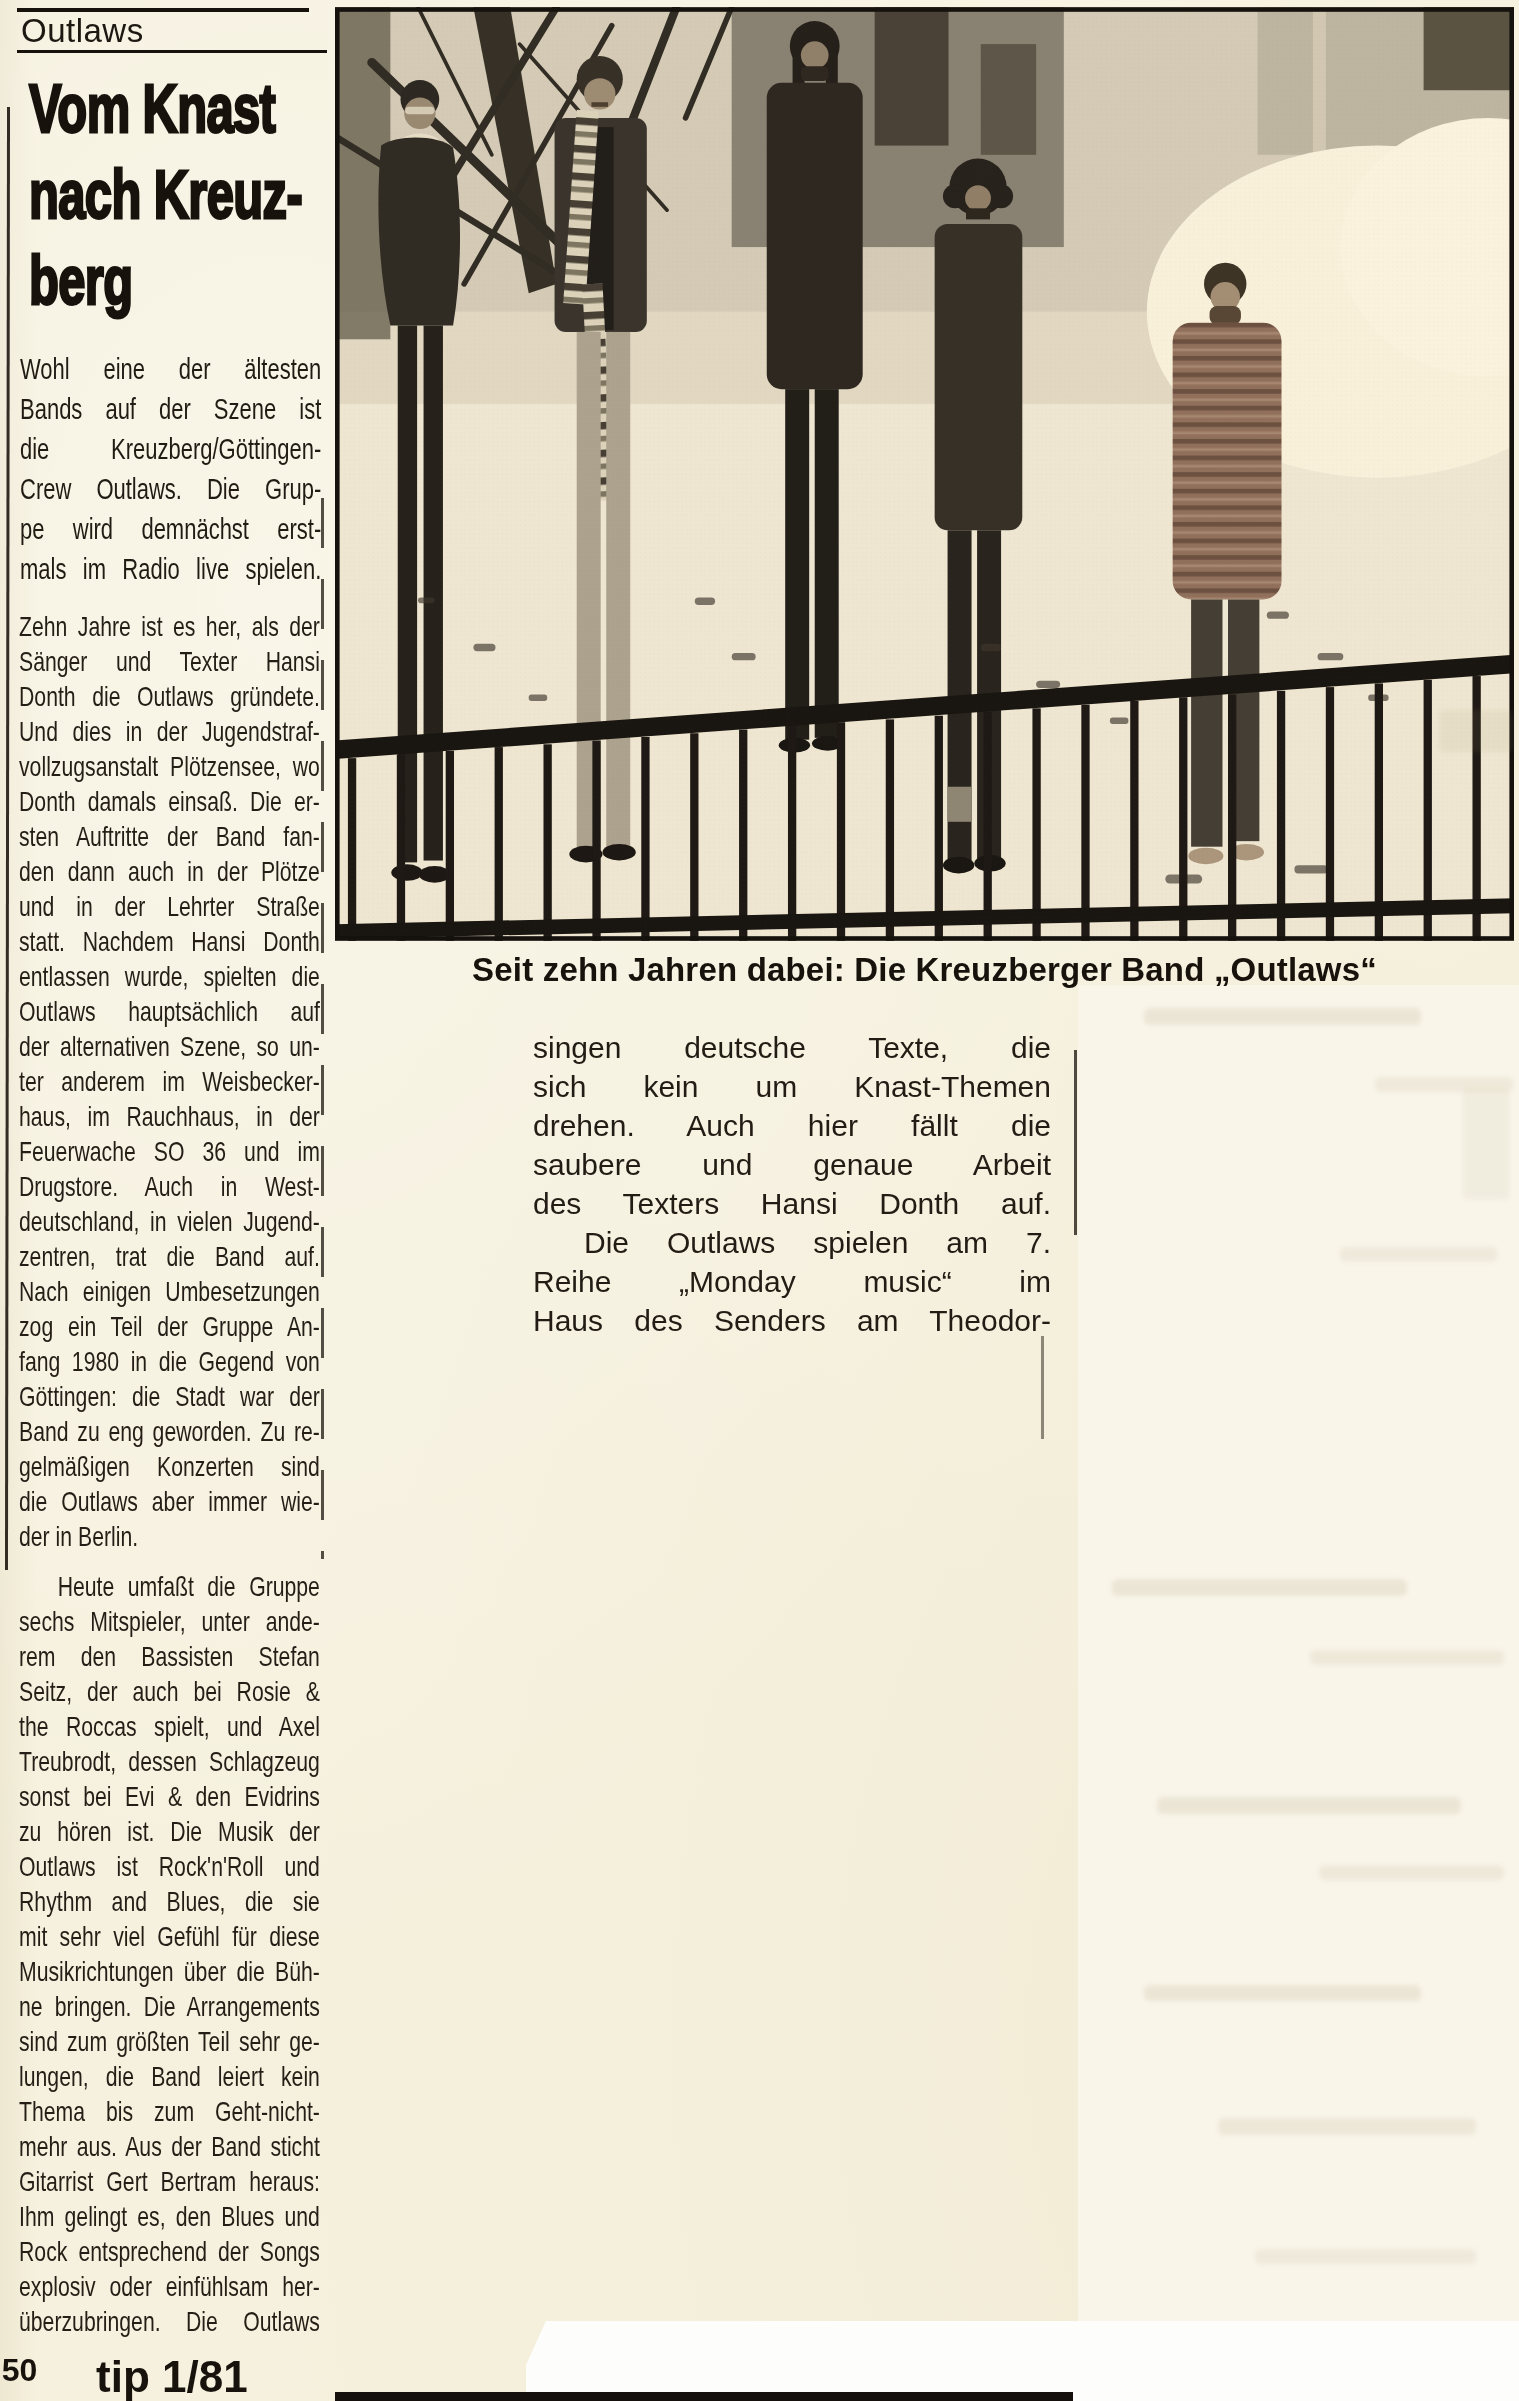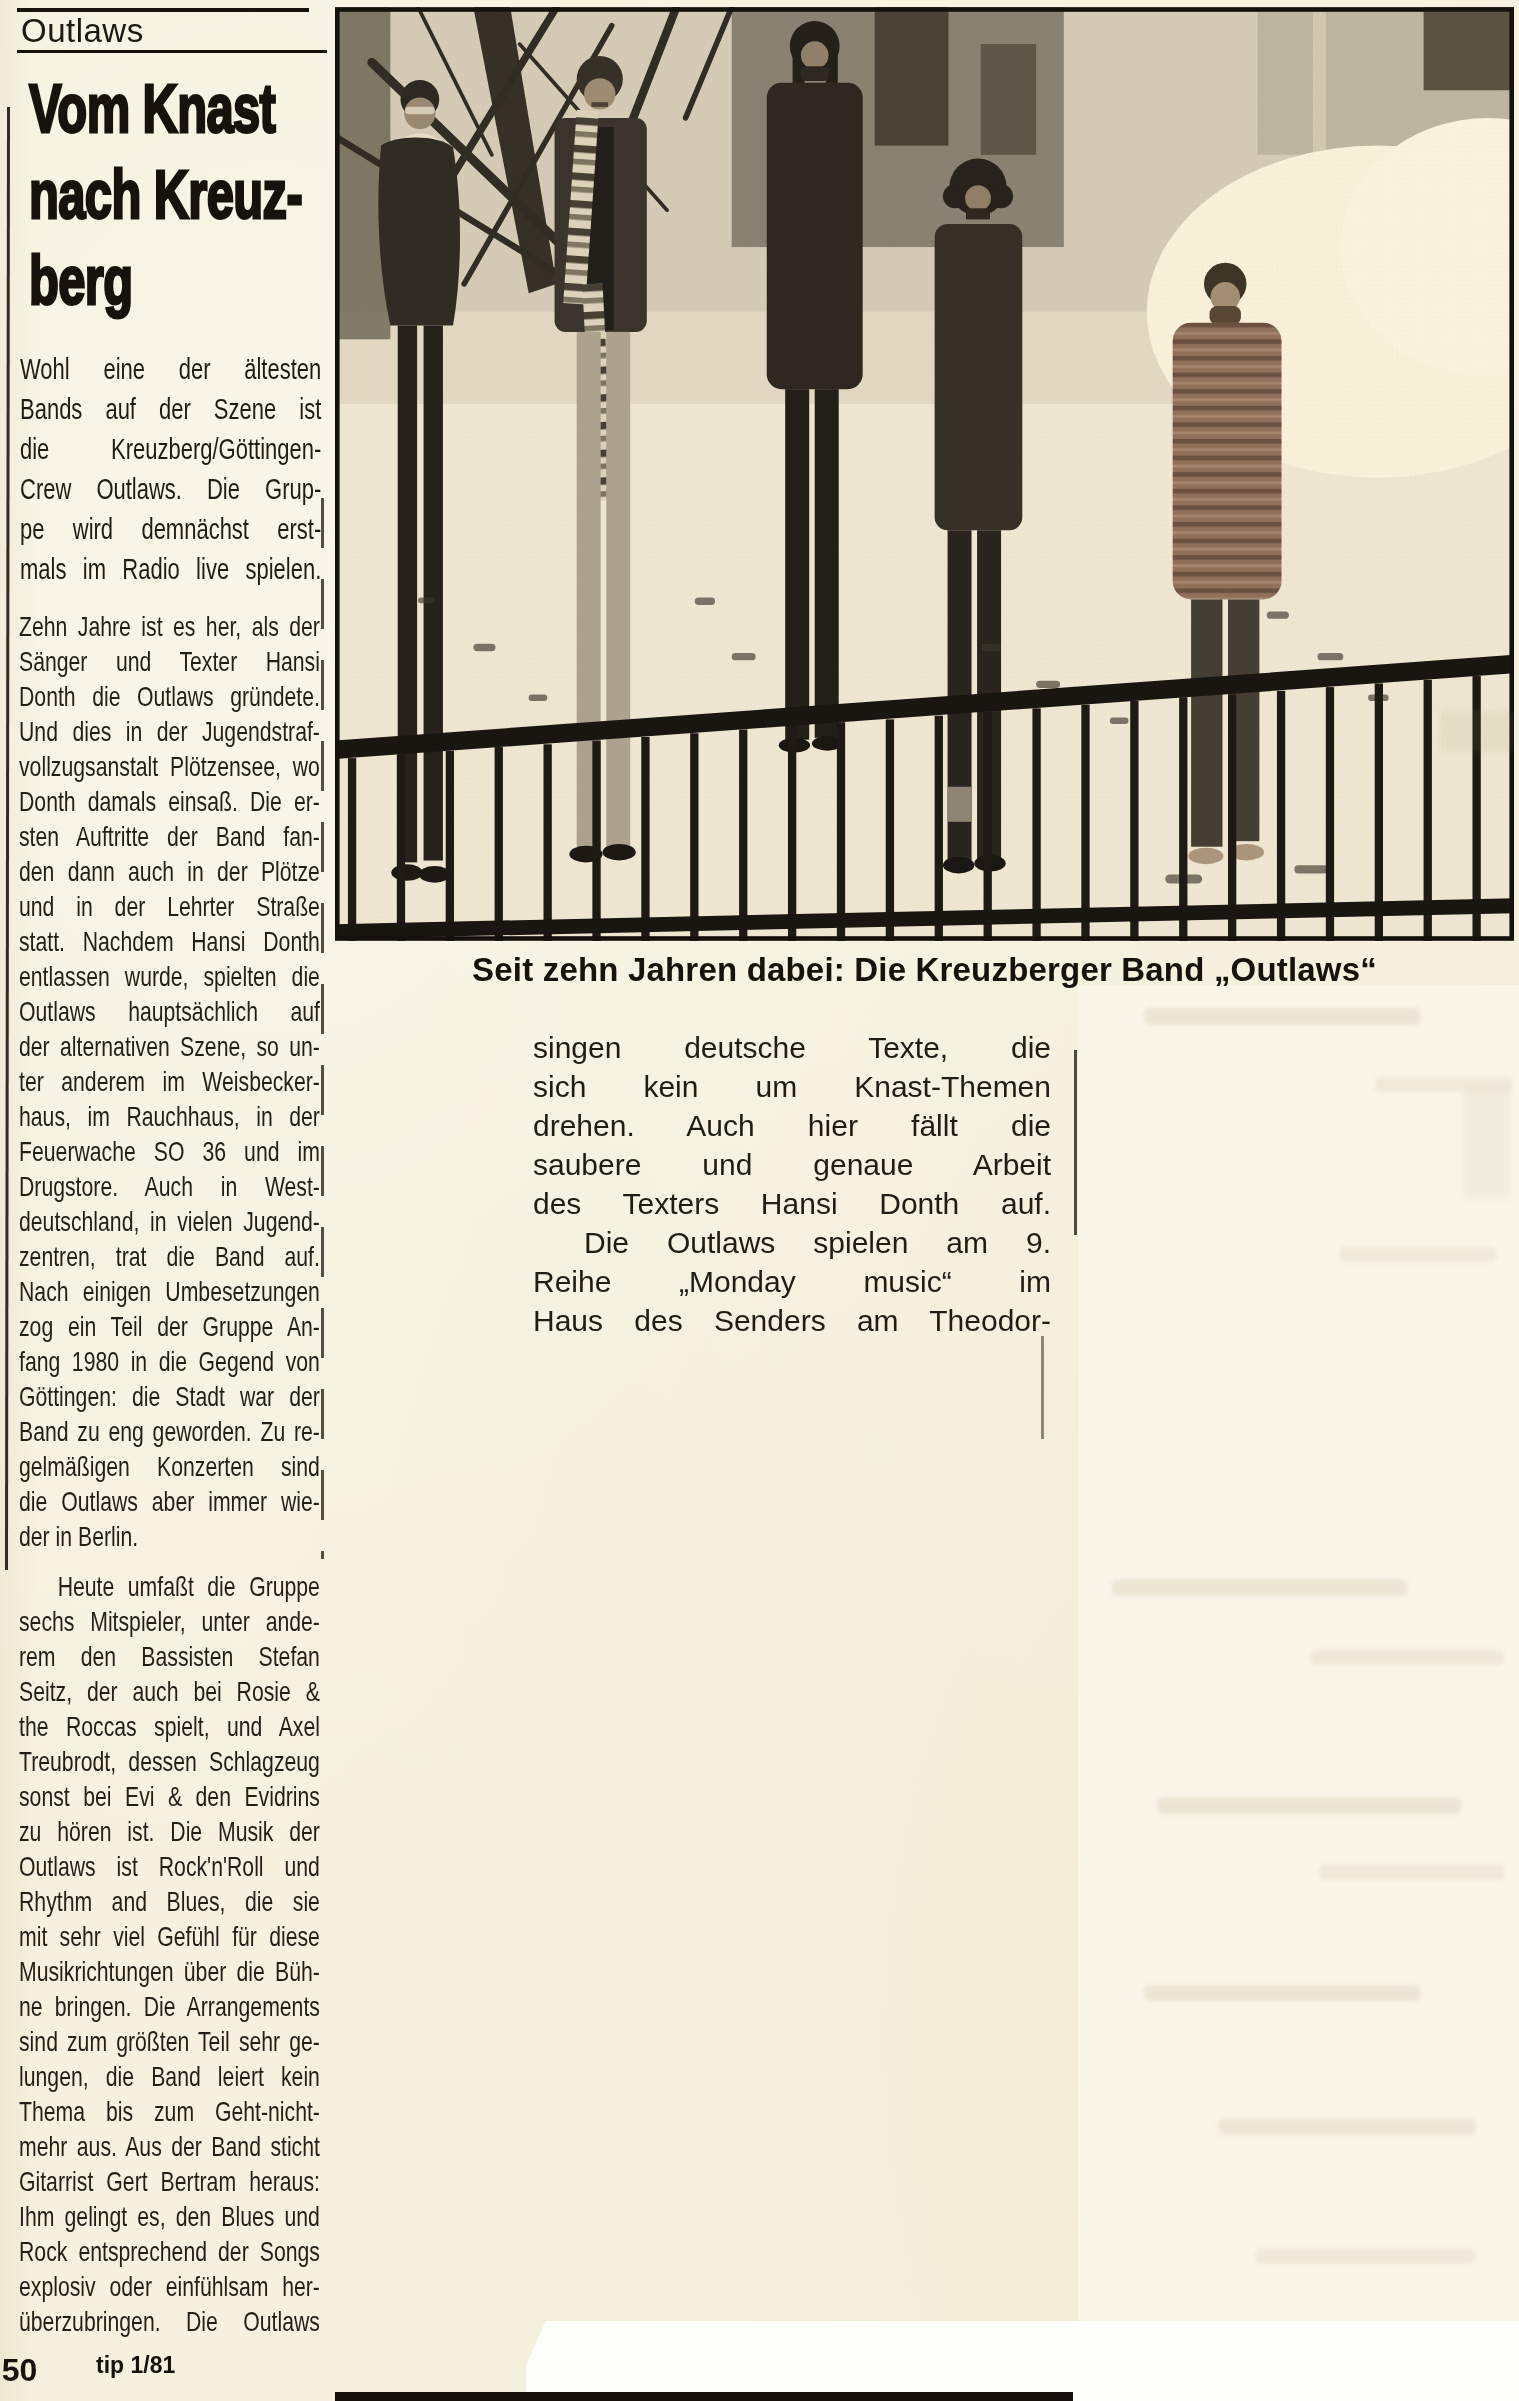--- a/index.html
+++ b/index.html
@@ -34,21 +34,21 @@
   .rightcol{position:absolute;left:533px;top:1028px;width:518px;}
   .r-line{font-size:30px;line-height:39px;color:#221c15;}
   .photo-wrap{position:absolute;left:335px;top:7.4px;width:1179px;height:934px;filter:sepia(.12) contrast(.97);}
   .photo-caption{position:absolute;left:346px;top:950px;width:1157px;text-align:center;
                  font-weight:bold;font-size:34px;letter-spacing:0.2px;color:#17120c;transform:scaleX(.97);transform-origin:50% 0;}
   .col-rule-dashed{position:absolute;left:321px;top:498px;width:2.8px;height:1061px;
     background:repeating-linear-gradient(180deg, rgba(28,22,15,.75) 0 50px, transparent 50px 81px);}
   .rule-right-1{position:absolute;left:1074px;top:1050px;width:2.8px;height:185px;background:#241e16;opacity:.8;}
   .rule-right-2{position:absolute;left:1041px;top:1336px;width:2.8px;height:103px;background:#241e16;opacity:.5;}
   .footer-num{position:absolute;left:1.8px;top:2352px;font-size:32px;font-weight:bold;color:#17120c;}
-  .footer-issue{position:absolute;left:96px;top:2352px;font-size:23px;font-weight:bold;color:#17120c;}
+  .footer-issue{position:absolute;left:96px;top:2352px;font-size:44px;font-weight:bold;color:#17120c;}
   .ghost{position:absolute;background:#a2956f;opacity:.16;filter:blur(2.8px);border-radius:5.5px;}
   .g1{left:1144px;top:1008px;width:277px;height:16.6px;}
   .g2{left:1375px;top:1077px;width:138px;height:14.8px;opacity:.12;}
   .g3{left:1340px;top:1247px;width:157px;height:14.8px;opacity:.12;}
   .g4{left:1112px;top:1579px;width:295px;height:16.6px;}
   .g5{left:1310px;top:1650px;width:194px;height:14.8px;opacity:.13;}
   .g6{left:1157px;top:1797px;width:304px;height:16.6px;}
   .g7{left:1319px;top:1865px;width:185px;height:14.8px;opacity:.13;}
   .g8{left:1144px;top:1985px;width:277px;height:15.7px;}
   .g9{left:1218px;top:2118px;width:258px;height:16.6px;opacity:.14;}
@@ -298,21 +298,21 @@
   </div>
 
   <div class="photo-caption">Seit zehn Jahren dabei: Die Kreuzberger Band „Outlaws“</div>
 
   <div class="rightcol">
       <div class="r-line jl">singen deutsche Texte, die</div>
       <div class="r-line jl">sich kein um Knast-Themen</div>
       <div class="r-line jl">drehen. Auch hier fällt die</div>
       <div class="r-line jl">saubere und genaue Arbeit</div>
       <div class="r-line jl">des Texters Hansi Donth auf.</div>
-      <div class="r-line jl ind">Die Outlaws spielen am 9.</div>
+      <div class="r-line jl ind">Die Outlaws spielen am 7.</div>
       <div class="r-line jl">Reihe „Monday music“ im</div>
       <div class="r-line jl">Haus des Senders am Theodor-</div>
     </div>
 
   <div class="col-rule-dashed"></div>
   <div class="rule-right-1"></div>
   <div class="rule-right-2"></div>
   <div class="clip-edge-line"></div>
   <div class="cut-white"></div>
   <div class="bottom-bar"></div>

